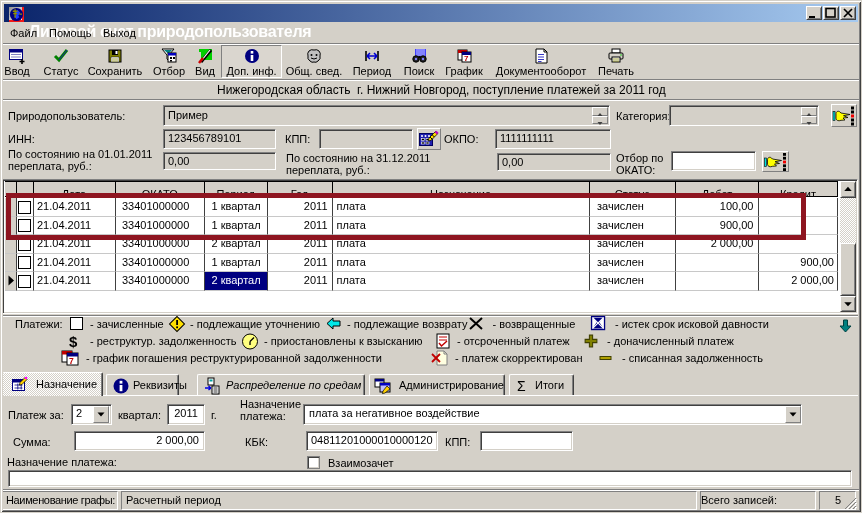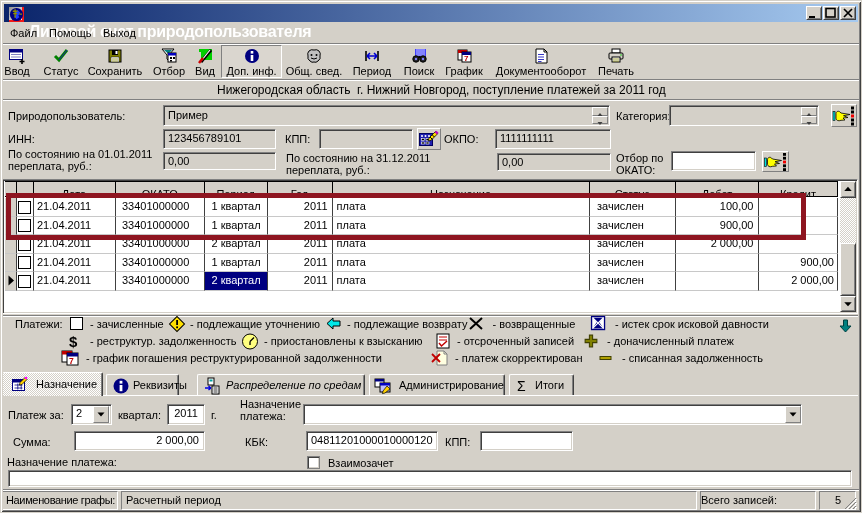--- a/index.html
+++ b/index.html
@@ -403,21 +403,21 @@
 <svg class="abs" style="left:241px; top:333px;" width="18" height="17" viewBox="0 0 18 17">
     <circle cx="9" cy="8.5" r="7.5" fill="#ffff80" stroke="#000"></circle>
     <path d="M9 8.5 L13 4.5 M9 8.5 L9 12" stroke="#000" stroke-width="1.3"></path>
   </svg>
 <div class="leg" style="left:264px; top:335px;">- приостановлены к взысканию</div>
 <svg class="abs" style="left:435px; top:333px;" width="16" height="16" viewBox="0 0 16 16">
     <rect x="2" y="1" width="12" height="14" fill="#fff" stroke="#000"></rect>
     <path d="M4 4 h8 M4 7 h8" stroke="#c00000" stroke-width="1"></path>
     <path d="M4 10 l2.5 3 L12 8" stroke="#c00000" stroke-width="1.5" fill="none"></path>
   </svg>
-<div class="leg" style="left:457px; top:335px;">- отсроченный записей</div>
+<div class="leg" style="left:457px; top:335px;">- отсроченный платеж</div>
 <svg class="abs" style="left:583px; top:333px;" width="16" height="16" viewBox="0 0 15 15">
     <path d="M6 2 h3 v4 h4 v3 h-4 v4 h-3 v-4 h-4 v-3 h4 Z" fill="#808000" stroke="#404000"></path>
   </svg>
 <div class="leg" style="left:607px; top:335px;">- доначисленный платеж</div>
 
 <svg class="abs" style="left:61px; top:350px;" width="18" height="16" viewBox="0 0 18 16">
     <rect x="1" y="1" width="10" height="11" fill="#fff" stroke="#000"></rect>
     <rect x="1" y="1" width="10" height="3.5" fill="#c00000"></rect>
     <rect x="6" y="3" width="11" height="12" fill="#fff" stroke="#000"></rect>
     <rect x="6" y="3" width="11" height="3.5" fill="#000080"></rect>
@@ -486,20 +486,21 @@
   <div class="abs raised1" style="left:21px; top:1px; width:16px; height:16.5px; background:#d4d0c8;"><svg width="14" height="14" viewBox="0 0 14 14">
         <path d="M7 9.5 l-3.5 -4 h7 Z" fill="#000"></path>
       </svg></div>
 </div>
 <div class="lbl" style="left:118px; top:409px;">квартал:</div>
 <div class="abs sunken wfield" style="left:167px; top:404px; width:38px; height:21px; text-align:center; padding-top:2px;">2011</div>
 <div class="lbl" style="left:211px; top:409px;">г.</div>
 <div class="lbl" style="left:240px; top:398px;">Назначение</div>
 <div class="lbl" style="left:240px; top:410px;">платежа:</div>
 <div class="abs sunken wfield" style="left:303px; top:404px; width:499px; height:21px;">
+  <div class="abs" style="left:5px; top:2px;">плата за негативное воздействие</div>
   <div class="abs raised1" style="left:481px; top:1px; width:16px; height:16.5px; background:#d4d0c8;"><svg width="14" height="14" viewBox="0 0 14 14">
         <path d="M7 9.5 l-3.5 -4 h7 Z" fill="#000"></path>
       </svg></div>
 </div>
 <div class="lbl" style="left:13px; top:436px;">Сумма:</div>
 <div class="abs sunken wfield" style="left:74px; top:431px; width:131px; height:20px; text-align:right; padding:2px 5px 0 0;">2 000,00</div>
 <div class="lbl" style="left:245px; top:436px;">КБК:</div>
 <div class="abs sunken wfield" style="left:306px; top:431px; width:132px; height:20px; padding:2px 0 0 4px;">04811201000010000120</div>
 <div class="lbl" style="left:445px; top:436px;">КПП:</div>
 <div class="abs sunken wfield" style="left:480px; top:431px; width:93px; height:20px;"></div>

